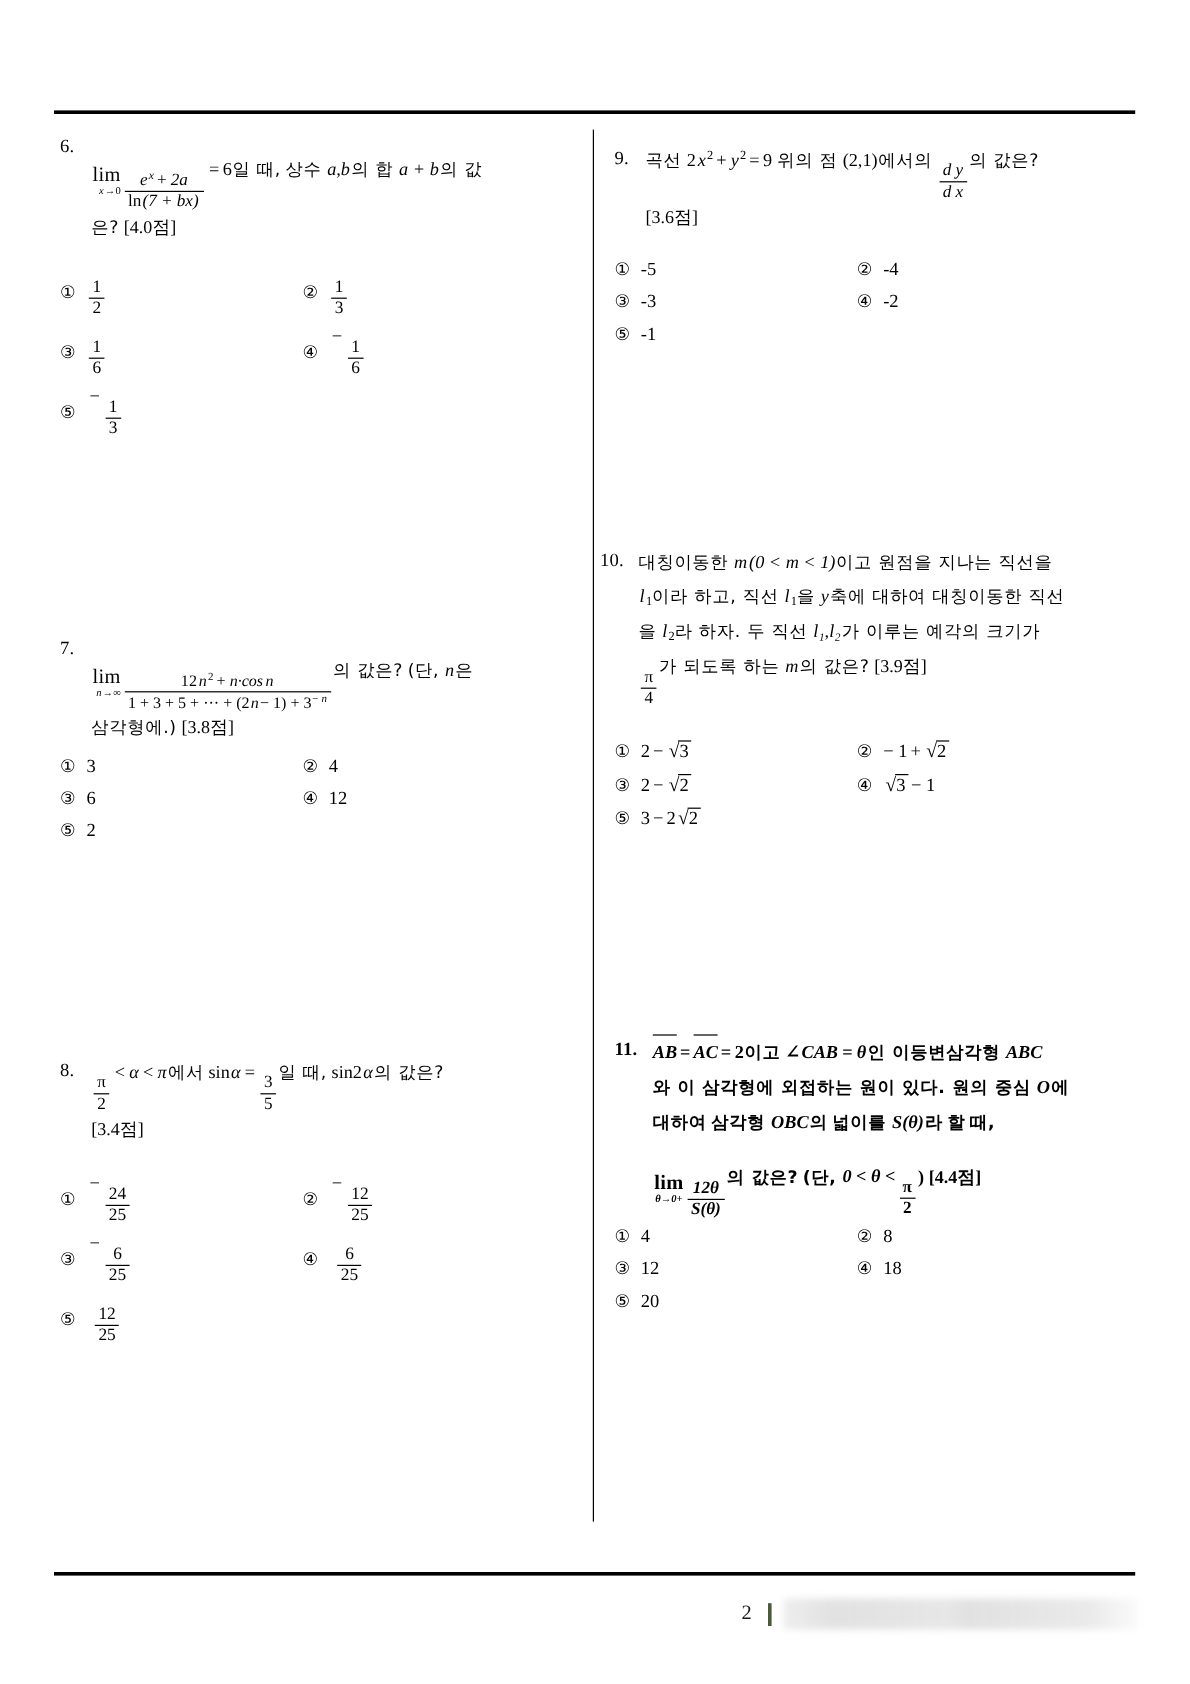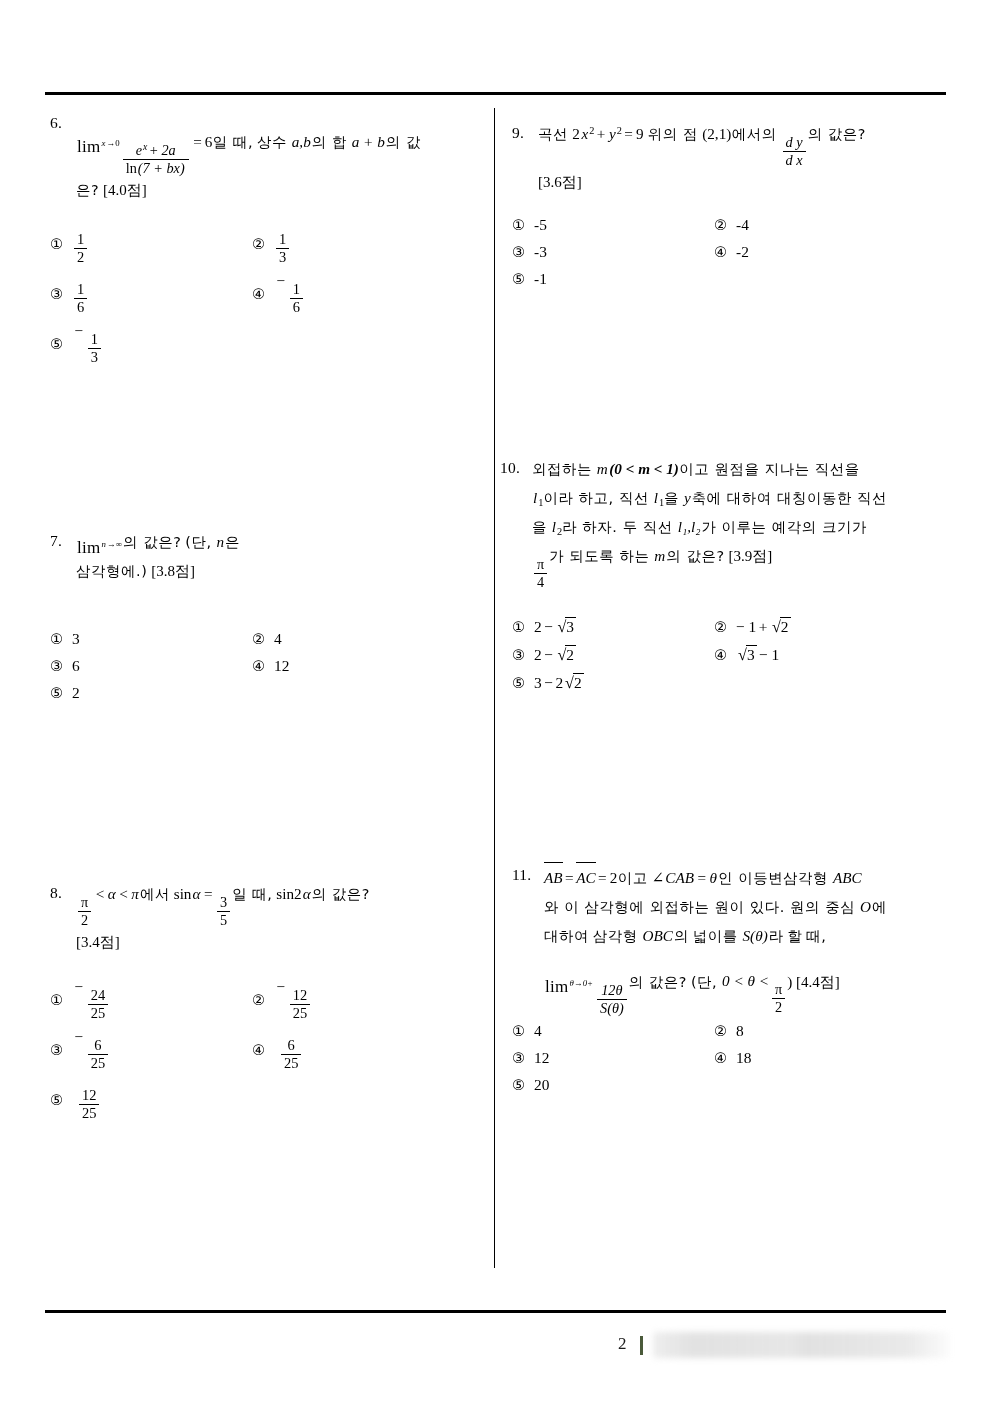--- a/index.html
+++ b/index.html
@@ -111,21 +111,22 @@
   .frac .den {
     border-top: 1.2px solid #000;
     padding: 1px 3px 0 3px;
     font-size: 0.94em;
     white-space: nowrap;
   }
   .frac.big { vertical-align: -0.56em; margin-top: 32px; }
 
   .limop {
     display: inline-flex;
-    align-items: flex-start;
+    flex-direction: column;
+    align-items: flex-end;
     vertical-align: -0.38em;
     line-height: 1;
     margin: 0 1px;
   }
   .limop .lmain {
     font-size: 1.12em;
     letter-spacing: 0.3px;
   }
   .limop .lsub {
     font-size: 0.58em;
@@ -286,20 +287,23 @@
     </div>
   </div>
 
   <div class="problem" style="left:50px; top:528px;">
     <div class="prob-head">
       <div class="prob-num">7.</div>
       <div class="prob-body">
         <span class="limop">
           <span class="lmain">lim</span>
           <span class="lsub"><span class="mi">n</span><span>→</span><span>∞</span></span>
+        </span><span class="frac big">
+          <span class="num" style="font-size:0.88em;"><span class="mn">12</span><span class="mi">n</span><span class="sup up">2</span><span class="op">+</span><span class="mi">n·cos</span><span class="mi">n</span></span>
+          <span class="den" style="font-size:0.88em;"><span>1 + 3 + 5 + ··· + (2</span><span class="mi">n</span><span>− 1) + 3</span><span class="sup">− n</span></span>
         </span><span class="ko">의 값은?</span>
         <span class="ko">(단,</span>
         <span class="mi">n</span><span class="ko">은</span><br>
         <span class="ko">삼각형에.)</span>
         <span class="score">[3.8점]</span>
       </div>
     </div>
   </div>
 
   <div class="choices" style="position:absolute; left:50px; top:630px; height:100px;">
@@ -418,22 +422,22 @@
     <div class="choice" style="left:0px; top:54px;">
       <span class="ch-mark">⑤</span>
       <span class="ch-text">-1</span>
     </div>
   </div>
 
   <div class="problem" style="left:500px; top:455px;">
     <div class="prob-head">
       <div class="prob-num wide">10.</div>
       <div class="prob-body">
-        <span class="ko">외접하는</span>
-        <span class="mi">m</span><span class="mn" style="font-style:italic;font-weight:bold;">(0 &lt; m &lt; 1)</span><span class="ko">이고 원점을 지나는 직선을</span><br>
+        <span class="ko">대칭이동한</span>
+        <span class="mi">m</span><span class="mn" style="font-style:italic;">(0 &lt; m &lt; 1)</span><span class="ko">이고 원점을 지나는 직선을</span><br>
         <span class="mi">l</span><span class="sup up" style="vertical-align:-0.25em;">1</span><span class="ko">이라 하고, 직선</span>
         <span class="mi">l</span><span class="sup up" style="vertical-align:-0.25em;">1</span><span class="ko">을</span>
         <span class="mi">y</span><span class="ko">축에 대하여 대칭이동한 직선</span><br>
         <span class="ko">을</span>
         <span class="mi">l</span><span class="sup up" style="vertical-align:-0.25em;">2</span><span class="ko">라 하자. 두 직선</span>
         <span class="mi">l₁,l₂</span><span class="ko">가 이루는 예각의 크기가</span><br>
         <span class="frac">
             <span class="num">π</span>
             <span class="den">4</span>
           </span><span class="ko">가 되도록 하는</span>
@@ -459,21 +463,21 @@
     <div class="choice" style="left:202px; top:28px;">
       <span class="ch-mark">④</span>
       <span class="ch-text"><span class="sqrt"><span class="rad">√</span><span class="radicand">3</span></span><span class="op">− 1</span></span>
     </div>
     <div class="choice" style="left:0px; top:56px;">
       <span class="ch-mark">⑤</span>
       <span class="ch-text"><span>3</span><span class="op">−</span><span>2</span><span class="sqrt"><span class="rad">√</span><span class="radicand">2</span></span></span>
     </div>
   </div>
 
-  <div class="problem" style="left:512px; top:862px;">
+  <div class="problem" style="left:512px; top:862px;font-weight:bold;">
     <div class="prob-head">
       <div class="prob-num wide">11.</div>
       <div class="prob-body">
         <span class="ovl">AB</span><span class="op">=</span><span class="ovl">AC</span><span class="op">=</span><span class="mn">2</span><span class="ko">이고</span>
         <span>∠</span><span class="mi">CAB</span><span class="op">=</span><span class="mi">θ</span><span class="ko">인 이등변삼각형</span>
         <span class="mi">ABC</span><br>
         <span class="ko">와 이 삼각형에 외접하는 원이 있다. 원의 중심</span>
         <span class="mi">O</span><span class="ko">에</span><br>
         <span class="ko">대하여</span>
         <span class="ko">삼각형</span>

